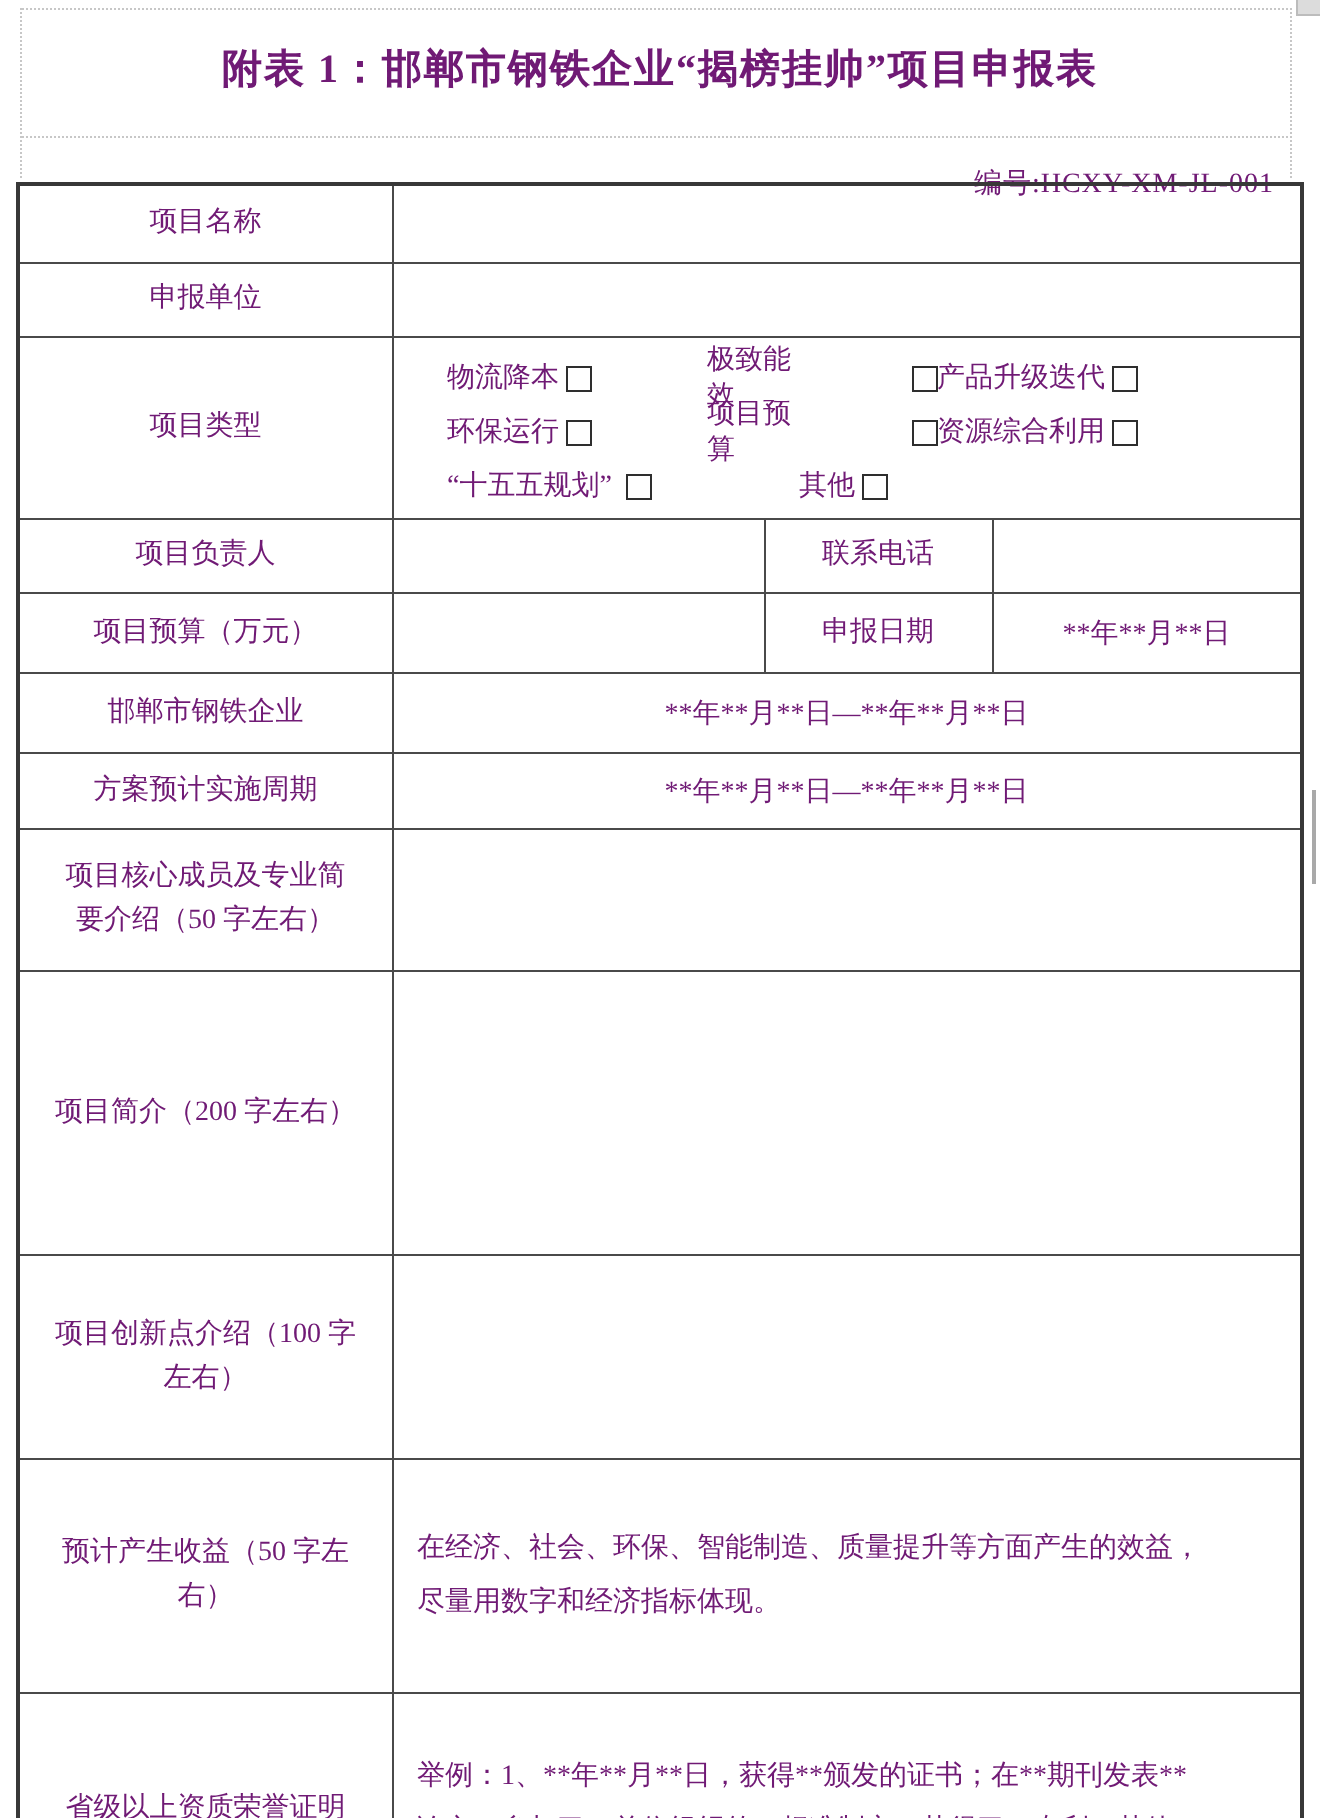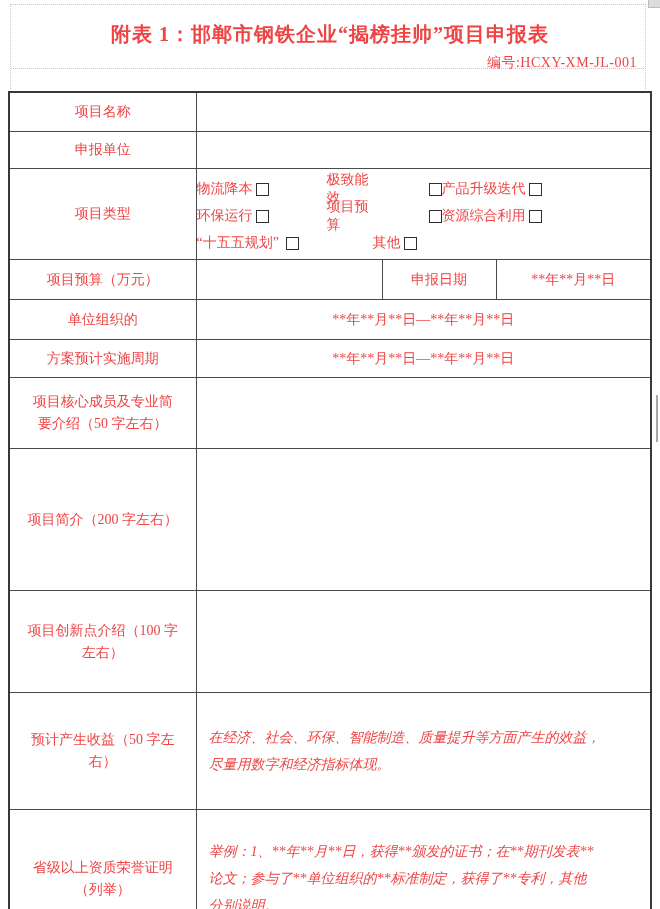--- a/index.html
+++ b/index.html
@@ -1,61 +1,61 @@
 <!DOCTYPE html>
 <html><head>
 <meta charset="utf-8">
 <style>
   html,body { margin:0; padding:0; background:#ffffff; }
   .page {
     position:relative; width:660px; height:909px; background:#ffffff; overflow:hidden;
-    font-family:"Liberation Serif","DejaVu Serif",serif; color:#ef4444;
+    font-family:"Liberation Serif","DejaVu Serif",serif; color:#701a75;
   }
   
   .guide { position:absolute; }
   .guide-top        { left:10px; top:4px;  width:636px; height:0; border-top:1px dotted #c7c7c7; }
   .guide-header-sep { left:10px; top:68px; width:636px; height:0; border-top:1px dotted #c7c7c7; }
   .guide-left       { left:10px;  top:4px; width:0; height:85px; border-left:1px dotted #c7c7c7; }
   .guide-right      { left:645px; top:4px; width:0; height:85px; border-left:1px dotted #c7c7c7; }
   .corner-frag {
     position:absolute; right:0; top:0; width:11px; height:7px;
     background:#dcdcdc; border-left:1px solid #bcbcbc; border-bottom:1px solid #bcbcbc;
   }
   .scroll-thumb { position:absolute; left:656px; top:395px; width:2px; height:47px; background:#a9a9a9; }
 
   .title {
     position:absolute; left:0; top:21px; width:660px; margin:0;
     text-align:center; font-size:20px; font-weight:bold; letter-spacing:1px;
   }
-  .docno { position:absolute; top:54px; right:23px; font-size:14px; letter-spacing:0.5px; }
+  .docno { position:absolute; top:83px; right:23px; font-size:14px; letter-spacing:0.5px; }
 
   table.form {
     position:absolute; left:8px; top:91px; width:642px;
     border-collapse:collapse; table-layout:fixed; border:2px solid #383838;
   }
   table.form td { border:1px solid #4a4a4a; font-size:14px; overflow:hidden; vertical-align:middle; }
   td.lbl  { text-align:center; padding:2px 8px; line-height:22px; white-space:pre-line;margin-left:39px; }
   td.val  { padding:0 6px; }
   td.center { text-align:center; padding:0; }
-  td.text { padding:7px 12px; line-height:27px; white-space:pre-line; text-align:left; vertical-align:middle;font-style:italic; }
+  td.text { padding:7px 12px; line-height:27px; white-space:pre-line; text-align:left; vertical-align:middle; }
 
   tr.r1  td { height:34px; }
   tr.r2  td { height:32px; }
   tr.r3  td { height:86px; }
   tr.r4  td { height:32px; }
   tr.r5  td { height:35px; }
   tr.r6  td { height:35px; }
   tr.r7  td { height:33px; }
   tr.r8  td { height:66px; }
   tr.r9  td { height:137px; }
   tr.r10 td { height:97px; }
   tr.r11 td { height:102px; }
   tr.r12 td { height:123px; }
 
-  td.type-cell { padding:4px 0 0 0; vertical-align:top; }
+  td.type-cell { padding:4px 0 0 27px; vertical-align:top; }
   .opt-line { display:flex; align-items:center; height:27px; }
   .opt { display:inline-flex; align-items:center; }
   .w1 { width:130px; } .w2 { width:115px;gap:44px; } .w3 { width:176px;align-items:center; }
   .cb { display:inline-block; width:11px; height:11px; border:1px solid #2e2e2e; margin-left:3px; flex:none; }
   .cb-sp { margin-left:7px; }
 </style>
 </head>
 <body>
 
 <div class="page">
@@ -121,28 +121,34 @@
                 <span>“十五五规划”</span>
                 <span class="cb cb-sp"></span>
               </span>
             <span class="opt">
                 <span>其他</span>
                 <span class="cb"></span>
               </span>
           </div>
         </td>
       </tr>
+      <tr class="r4">
+        <td class="lbl">项目负责人</td>
+        <td class="val"></td>
+        <td class="lbl">联系电话</td>
+        <td class="val"></td>
+      </tr>
       <tr class="r5">
         <td class="lbl">项目预算（万元）</td>
         <td class="val"></td>
         <td class="lbl">申报日期</td>
         <td class="val center">**年**月**日</td>
       </tr>
       <tr class="r6">
-        <td class="lbl">单位组织的</td>
+        <td class="lbl">邯郸市钢铁企业</td>
         <td class="val center" colspan="3">**年**月**日—**年**月**日</td>
       </tr>
       <tr class="r7">
         <td class="lbl">方案预计实施周期</td>
         <td class="val center" colspan="3">**年**月**日—**年**月**日</td>
       </tr>
       <tr class="r8">
         <td class="lbl">项目核心成员及专业简
 要介绍（50 字左右）</td>
         <td class="val" colspan="3"></td>

